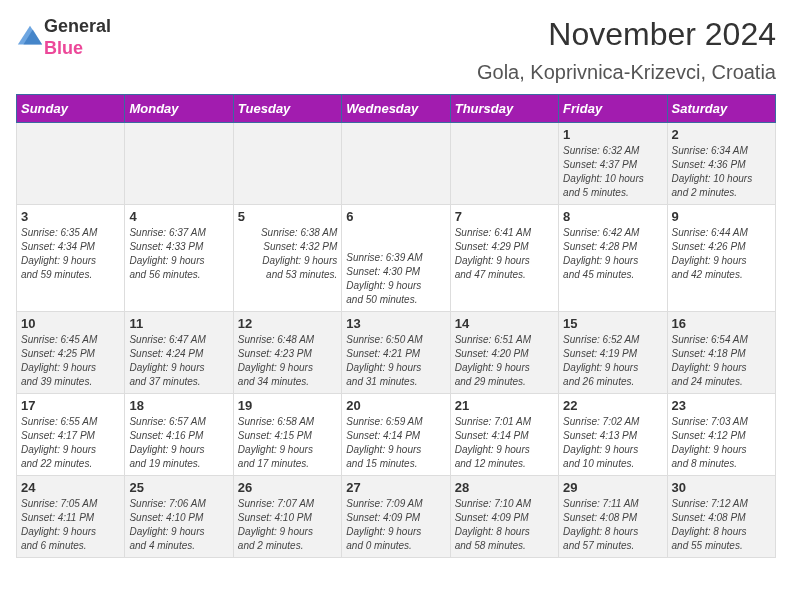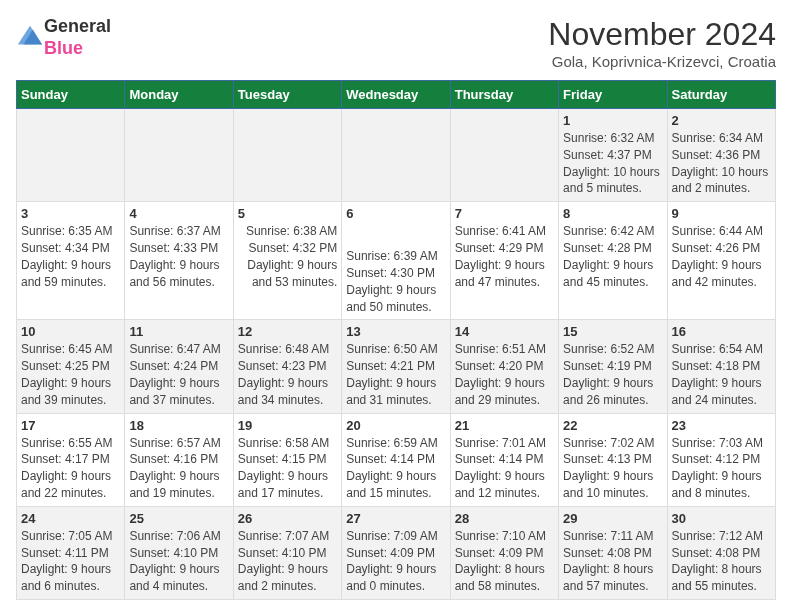--- a/index.html
+++ b/index.html
@@ -26,30 +26,32 @@
     }
     .title-area {
       text-align: right;
     }
     .month-title {
       font-size: 32px;
       font-weight: normal;
       color: #333;
     }
     .location {
-      font-size: 15px;
+      font-size: 20px;
       color: #555;
+      margin-top: 8px;
     }
     table {
       width: 100%;
       border-collapse: collapse;
       table-layout: fixed;
     }
     thead tr {
-      background-color: #15803d;
+      background-color: #a21caf;
+      font-style: italic;
     }
     thead th {
       color: #fff;
       font-size: 13px;
       font-weight: bold;
       padding: 6px 4px;
       text-align: left;
       border: 1px solid #3a6aa0;
     }
     tbody tr {
@@ -67,23 +69,24 @@
       border: 1px solid #ddd;
       font-size: 11px;
       color: #333;
     }
     .day-number {
       font-weight: bold;
       font-size: 13px;
       margin-bottom: 2px;
     }
     .day-info {
-      font-size: 12px;
+      font-size: 10px;
       line-height: 1.4;
       color: #444;
+      font-style: italic;
     }
   </style>
 </head>
 <body>
 
 <div class="header">
   <div class="logo">
     <svg class="logo-icon" viewBox="0 0 30 30">
       <polygon points="15,2 28,22 2,22" fill="#4a90d9" opacity="0.8"></polygon>
       <polygon points="18,6 28,22 8,22" fill="#2a70b9" opacity="0.6"></polygon>

